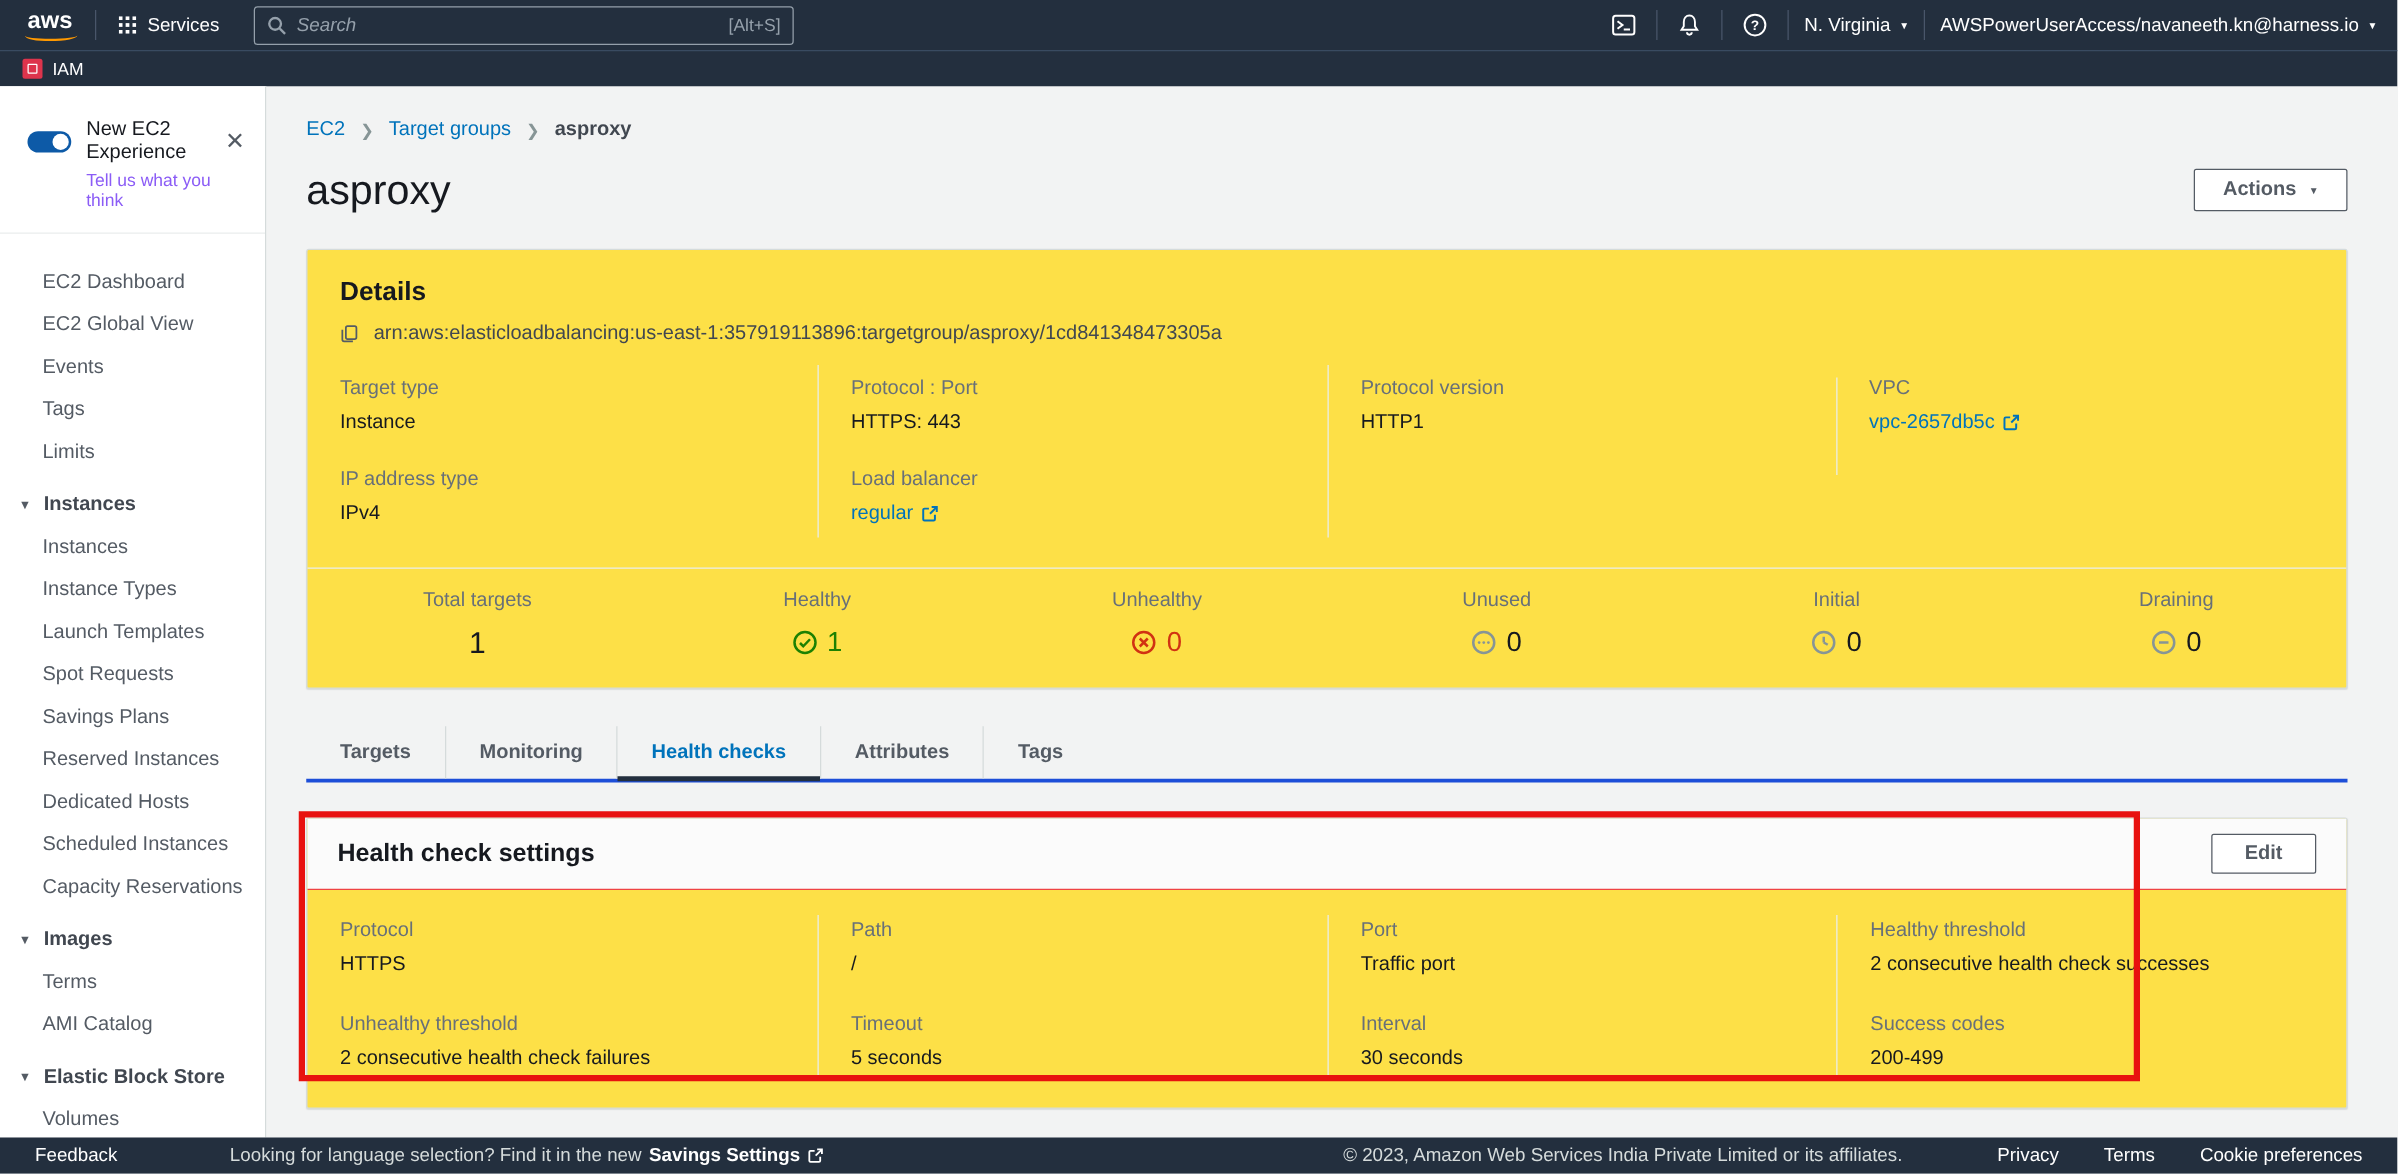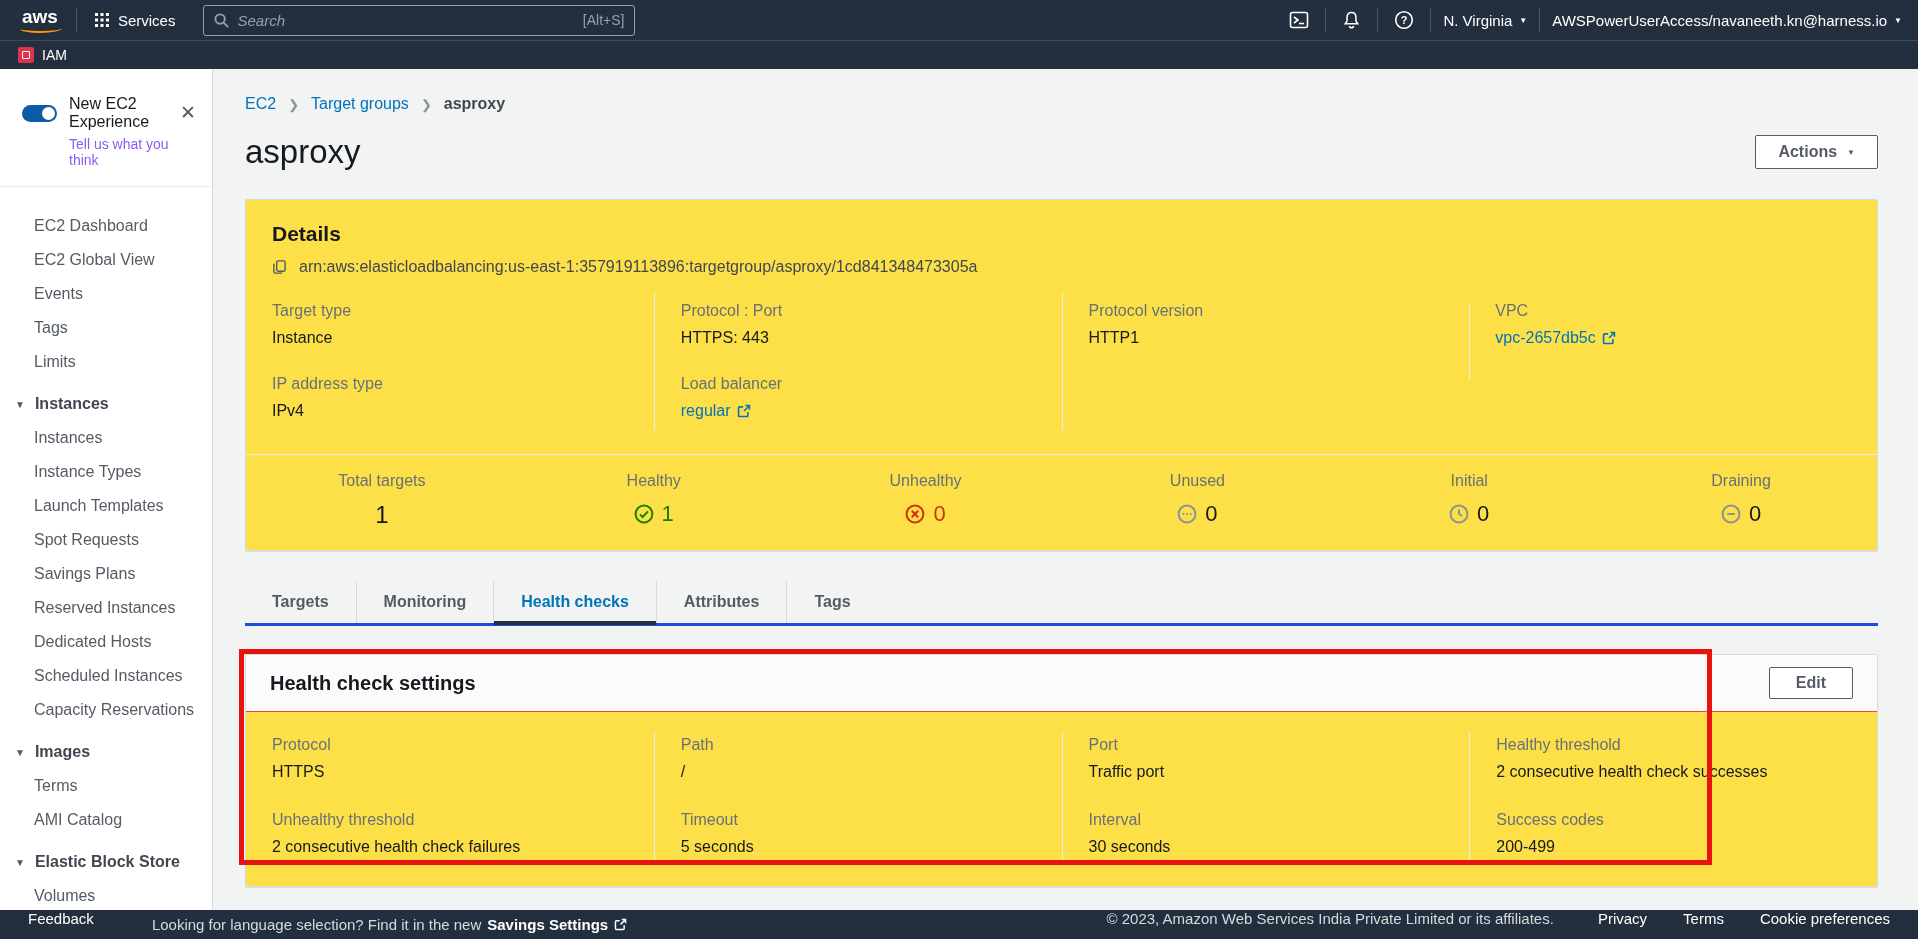--- a/index.html
+++ b/index.html
@@ -87,21 +87,21 @@
   .hc-wrap { position:relative; margin-top:28px; }
   .hc-head { display:flex; align-items:center; justify-content:space-between; padding:12px 24px; background:#fbfbfb; border-bottom:1px solid #ef4444; }
   .hc-h2 { font-size:20px; font-weight:bold; color:#16191f; }
   .btn-edit { padding:6px 26px; }
   .hc-grid { display:grid; grid-template-columns:repeat(4,1fr); padding:20px 0 26px 0; }
   .hc-col { padding:4px 26px; }
   .hc-col.bl { border-left:1px solid #eaeded; }
   .hc-col .field + .field { margin-top:30px; }
   .red-box { position:absolute; left:-6px; top:-5px; width:1473px; height:216px; border:5px solid #e8120f; pointer-events:none; z-index:5; }
   
-  .footer { height:29px; background:#232f3e; flex:0 0 auto; display:flex; padding:0 28px; font-size:15px; color:#fff; }
+  .footer { height:29px; background:#232f3e; flex:0 0 auto; display:flex; align-items:center; padding:0 28px; font-size:15px; color:#fff;gap:32px; }
   .foot-link { cursor:pointer; white-space:nowrap; }
   .lang { margin-left:58px; color:#d5dbdb; display:flex; align-items:center; gap:6px; white-space:nowrap; }
   .lang b { color:#fff; }
   .foot-spacer { flex:1; }
   .copyright { color:#d5dbdb; margin-right:44px; white-space:nowrap; }
   .foot-links { display:flex; gap:36px; }
   svg { display:block; }
 </style>
 </head>
 <body>

